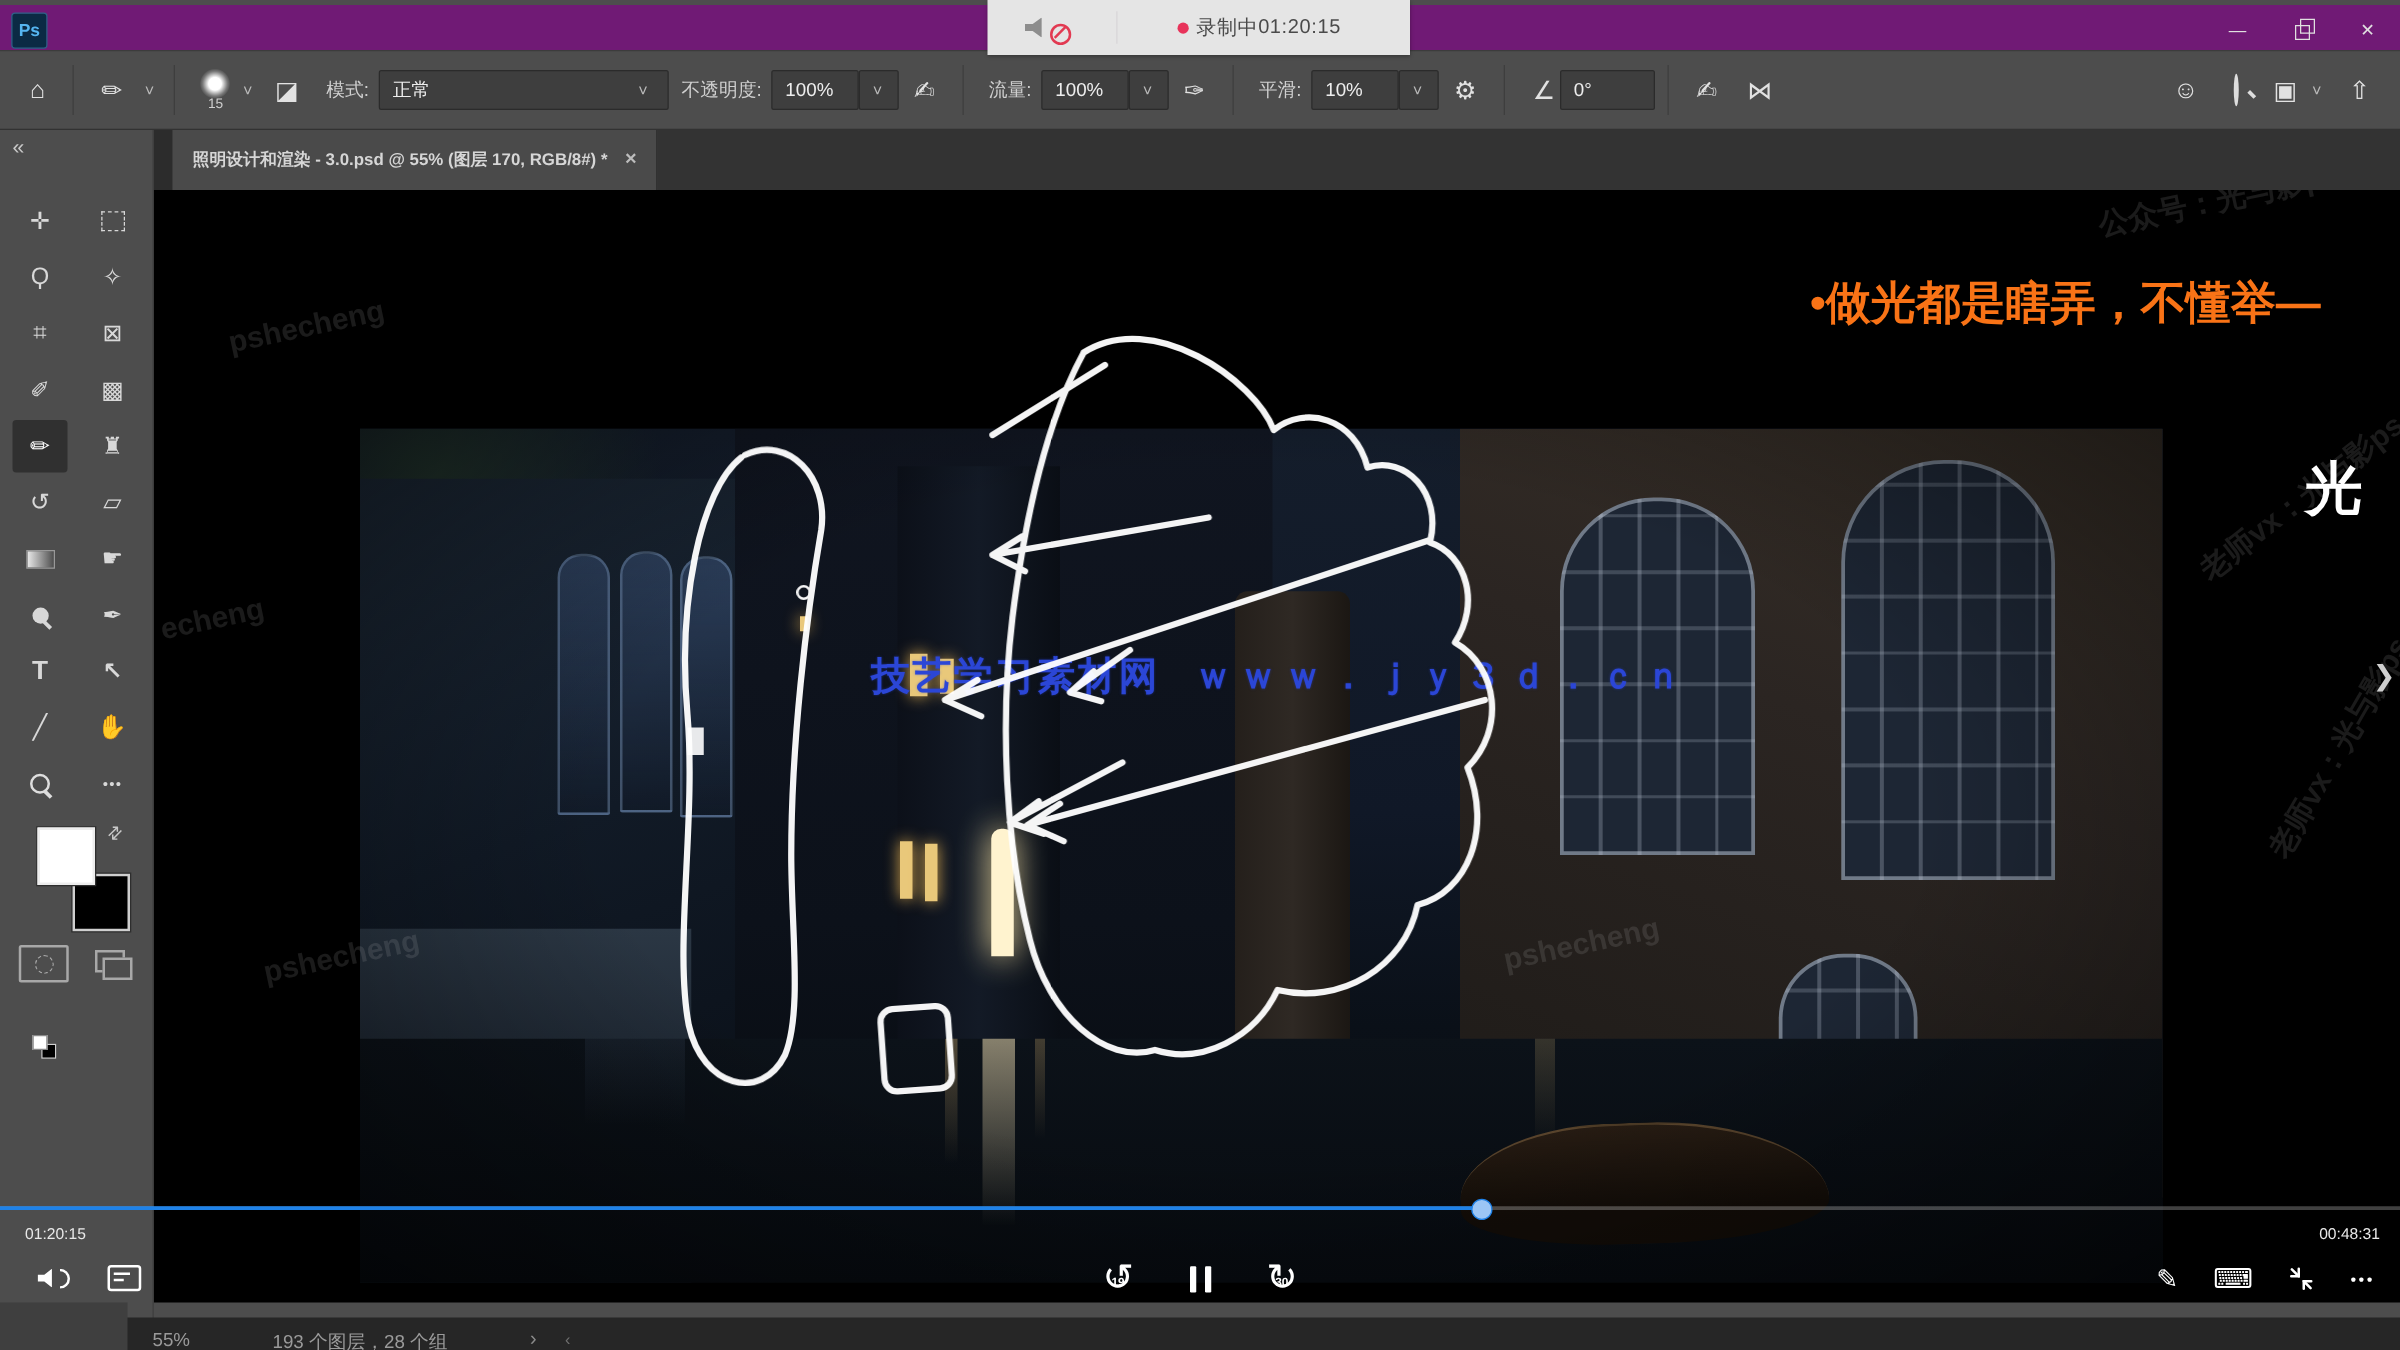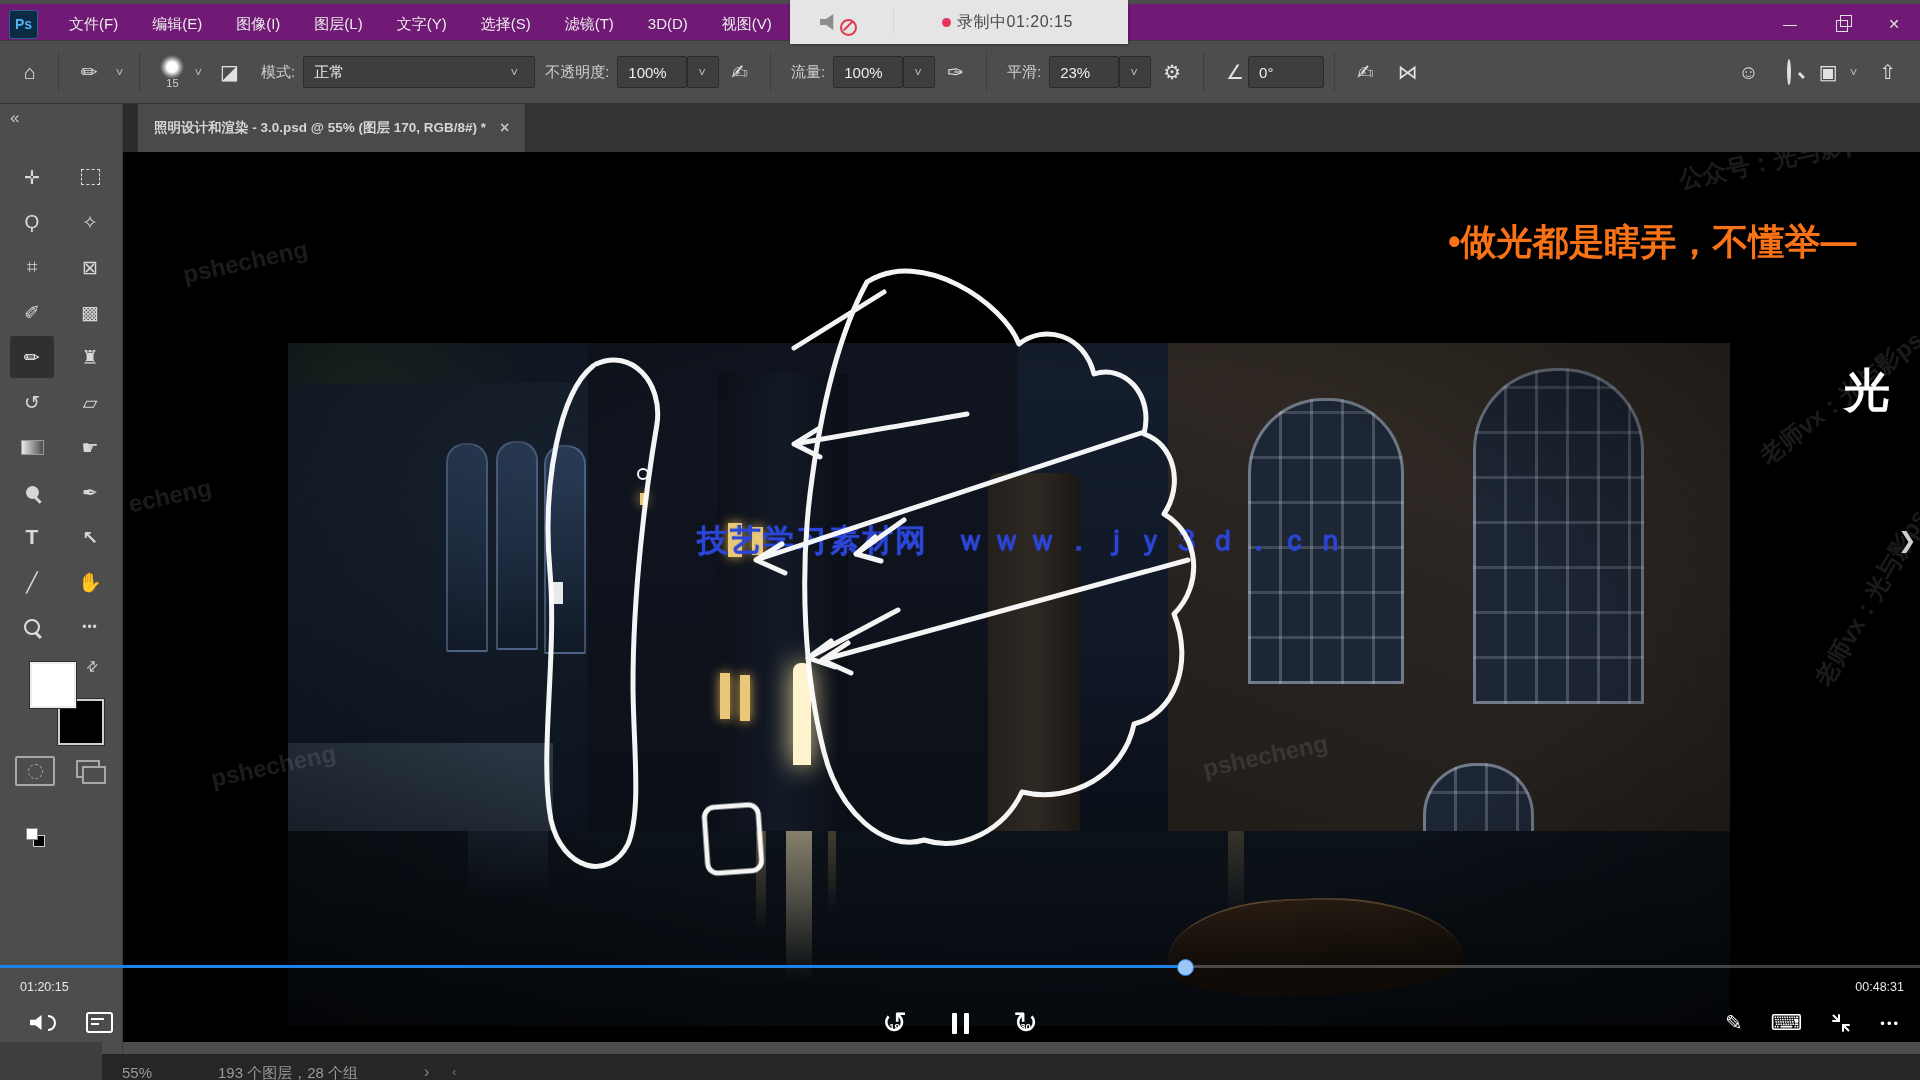--- a/index.html
+++ b/index.html
@@ -192,31 +192,20 @@
   .pc-tablet{font-size:22px;}
   .dots{font-size:13px;letter-spacing:2px;}
 </style>
 </head>
 <body>
 
 <div id="app">
 
   <div class="titlebar">
     <div class="pslogo">Ps</div>
-    <div class="menus">
-      <span class="menu-item">文件(F)</span>
-      <span class="menu-item">编辑(E)</span>
-      <span class="menu-item">图像(I)</span>
-      <span class="menu-item">图层(L)</span>
-      <span class="menu-item">文字(Y)</span>
-      <span class="menu-item">选择(S)</span>
-      <span class="menu-item">滤镜(T)</span>
-      <span class="menu-item">3D(D)</span>
-      <span class="menu-item">视图(V)</span>
-    </div>
     <div class="winctl">
       <div class="winbtn">—</div>
       <div class="winbtn">
           <span class="restore-ic"></span>
         </div>
       <div class="winbtn">✕</div>
     </div>
   </div>
 
   <div class="recorder">
@@ -253,21 +242,21 @@
     <span class="ob-ic">✍</span>
     <span class="ob-sep"></span>
     <span class="ob-label">流量:</span>
     <span class="ob-box" style="width:48px;">100%</span>
     <span class="ob-box" style="width:10px;">
         <span class="ob-chev" style="padding:0;">˅</span>
       </span>
     <span class="ob-ic">✑</span>
     <span class="ob-sep"></span>
     <span class="ob-label">平滑:</span>
-    <span class="ob-box" style="width:48px;">23%</span>
+    <span class="ob-box" style="width:48px;">10%</span>
     <span class="ob-box" style="width:10px;">
         <span class="ob-chev" style="padding:0;">˅</span>
       </span>
     <span class="ob-ic">⚙</span>
     <span class="ob-sep"></span>
     <span class="ob-ic" style="padding-right:4px;">∠</span>
     <span class="ob-box" style="width:54px;">0°</span>
     <span class="ob-sep"></span>
     <span class="ob-ic">✍</span>
     <span class="ob-ic">⋈</span>

